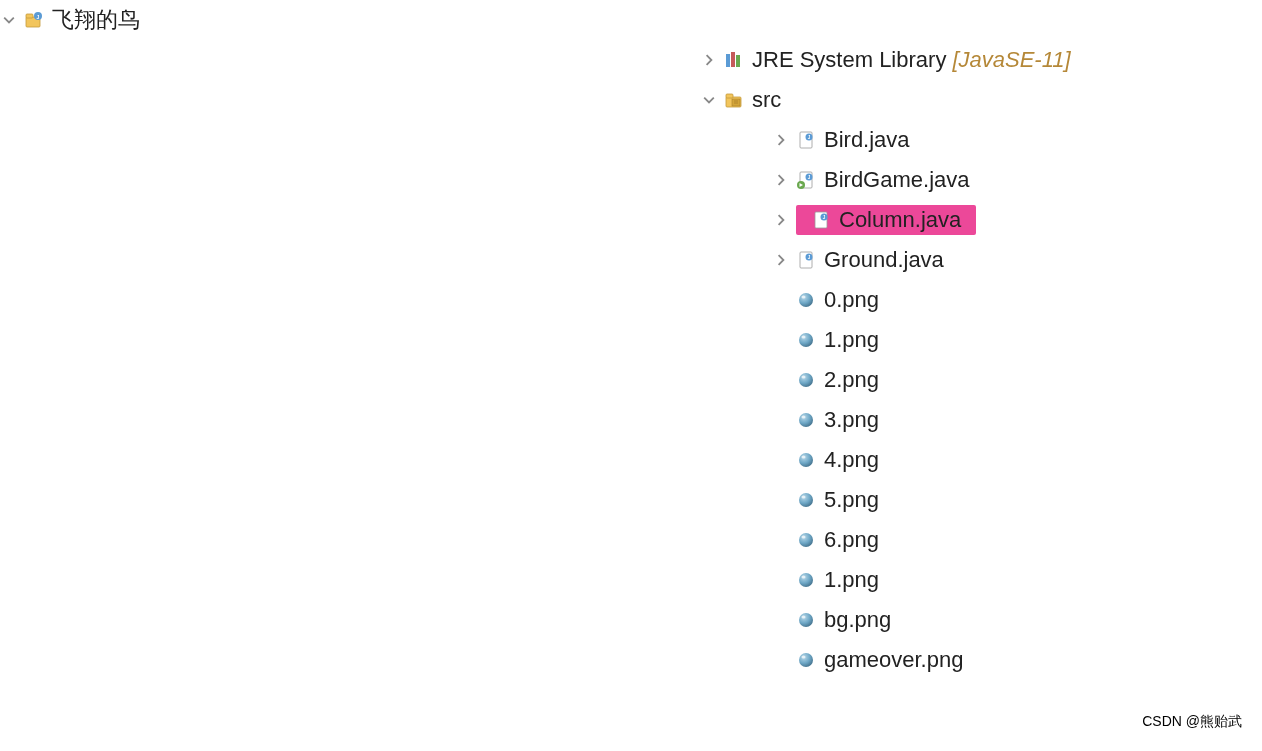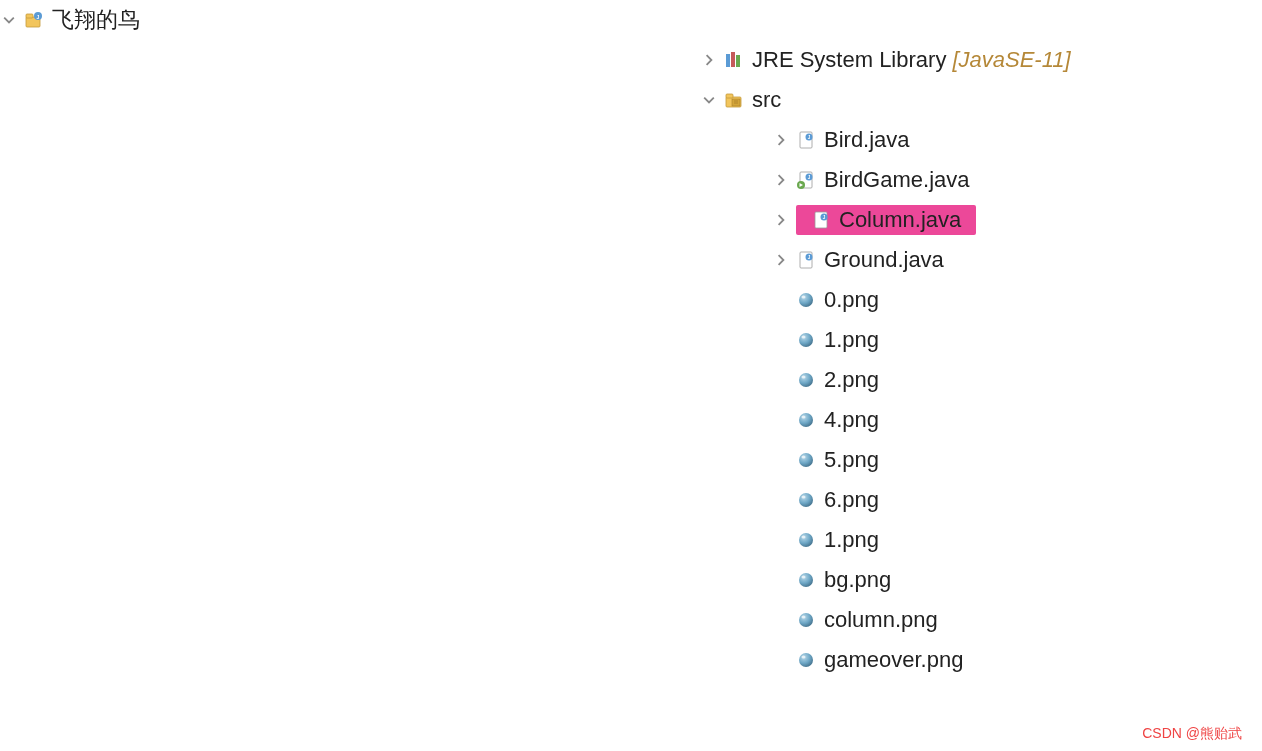--- a/index.html
+++ b/index.html
@@ -55,24 +55,24 @@
     .label {
       color: #222;
     }
     .label-suffix {
       color: #b58838;
       margin-left: 6px;
       font-style: italic;
     }
     .watermark {
       position: absolute;
-      bottom: 8px;
+      bottom: 20px;
       right: 20px;
       font-size: 14px;
-      color: #ef4444;
+      color: #000000;
     }
     
     .i0 { }
     .i1 { padding-left: 700px; }
     .i2 { padding-left: 736px; }
     .i3 { padding-left: 772px; }
     .sel-bg {
       display: inline-flex;
       align-items: center;
       background: #ec4899;
@@ -268,20 +268,37 @@
               <radialGradient id="gball" cx="35%" cy="30%" r="70%">
       <stop offset="0%" stop-color="#b8d8e8"></stop>
       <stop offset="60%" stop-color="#6fa8c7"></stop>
       <stop offset="100%" stop-color="#4a7a96"></stop>
     </radialGradient>
             </defs>
     <circle cx="10" cy="10" r="7" fill="url(#gball)"></circle>
     <ellipse cx="7.5" cy="7" rx="2" ry="1.5" fill="#fff" opacity="0.7"></ellipse>
   </svg>
         </span>
+    <span class="label">3.png</span>
+      </div>
+      <div class="tree-row i3">
+    <span class="expander-spacer"></span>
+    <span class="icon">
+          <svg viewBox="0 0 20 20">
+    <defs>
+              <radialGradient id="gball" cx="35%" cy="30%" r="70%">
+      <stop offset="0%" stop-color="#b8d8e8"></stop>
+      <stop offset="60%" stop-color="#6fa8c7"></stop>
+      <stop offset="100%" stop-color="#4a7a96"></stop>
+    </radialGradient>
+            </defs>
+    <circle cx="10" cy="10" r="7" fill="url(#gball)"></circle>
+    <ellipse cx="7.5" cy="7" rx="2" ry="1.5" fill="#fff" opacity="0.7"></ellipse>
+  </svg>
+        </span>
     <span class="label">4.png</span>
       </div>
       <div class="tree-row i3">
     <span class="expander-spacer"></span>
     <span class="icon">
           <svg viewBox="0 0 20 20">
     <defs>
               <radialGradient id="gball" cx="35%" cy="30%" r="70%">
       <stop offset="0%" stop-color="#b8d8e8"></stop>
       <stop offset="60%" stop-color="#6fa8c7"></stop>
@@ -353,36 +370,19 @@
               <radialGradient id="gball" cx="35%" cy="30%" r="70%">
       <stop offset="0%" stop-color="#b8d8e8"></stop>
       <stop offset="60%" stop-color="#6fa8c7"></stop>
       <stop offset="100%" stop-color="#4a7a96"></stop>
     </radialGradient>
             </defs>
     <circle cx="10" cy="10" r="7" fill="url(#gball)"></circle>
     <ellipse cx="7.5" cy="7" rx="2" ry="1.5" fill="#fff" opacity="0.7"></ellipse>
   </svg>
         </span>
-    <span class="label">column.png</span>
-      </div>
-      <div class="tree-row i3">
-    <span class="expander-spacer"></span>
-    <span class="icon">
-          <svg viewBox="0 0 20 20">
-    <defs>
-              <radialGradient id="gball" cx="35%" cy="30%" r="70%">
-      <stop offset="0%" stop-color="#b8d8e8"></stop>
-      <stop offset="60%" stop-color="#6fa8c7"></stop>
-      <stop offset="100%" stop-color="#4a7a96"></stop>
-    </radialGradient>
-            </defs>
-    <circle cx="10" cy="10" r="7" fill="url(#gball)"></circle>
-    <ellipse cx="7.5" cy="7" rx="2" ry="1.5" fill="#fff" opacity="0.7"></ellipse>
-  </svg>
-        </span>
     <span class="label">gameover.png</span>
       </div>
     </div>
 
 </div>
 
 <div class="watermark">CSDN @熊贻武</div>
 
 </body></html>

